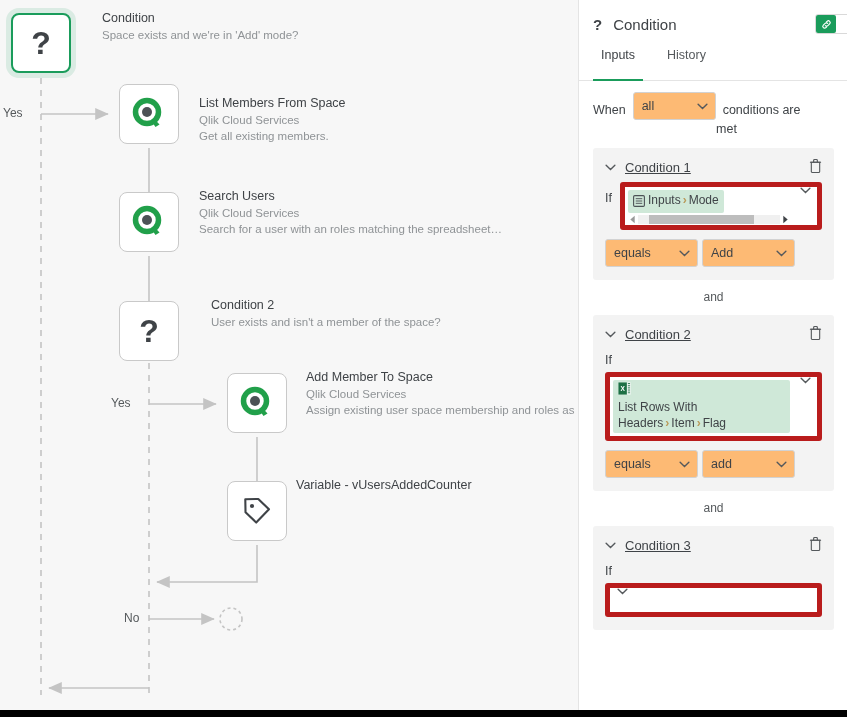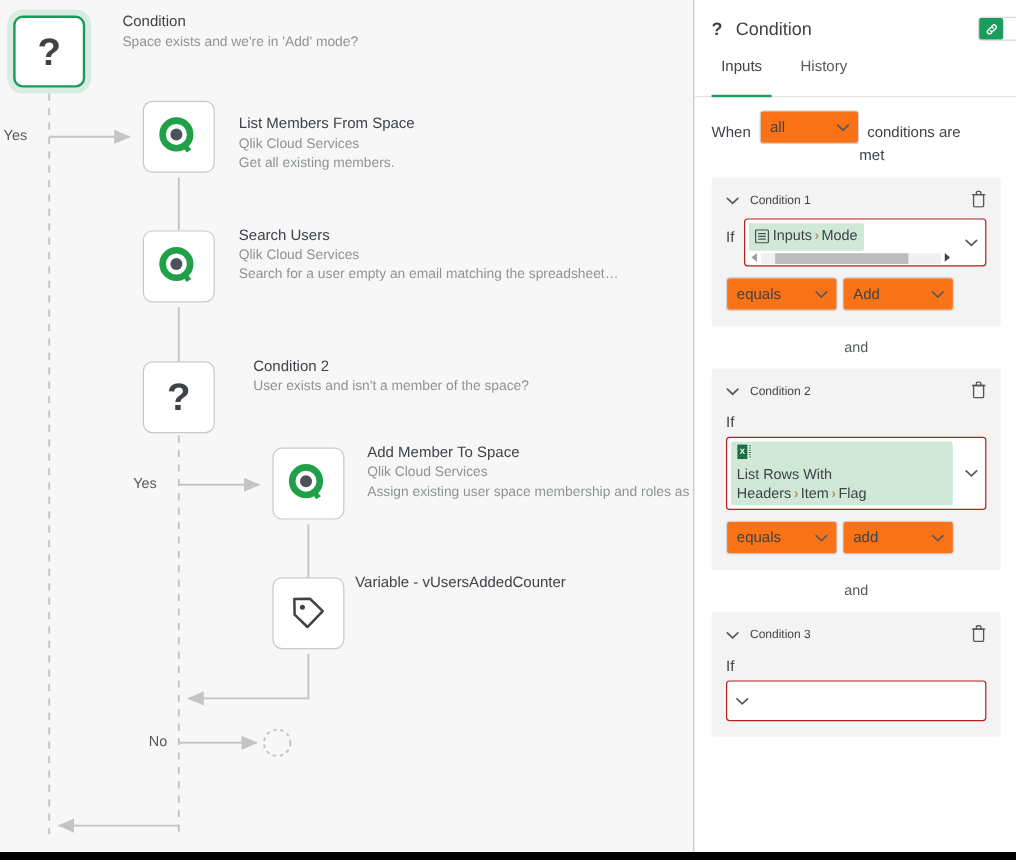--- a/index.html
+++ b/index.html
@@ -191,21 +191,21 @@
   .when-row .met-line {
     width: 100%;
     text-align: center;
     padding-left: 26px;
     box-sizing: border-box;
   }
 
   .select {
     position: relative;
     border: 1px solid #d2d2d2;
-    background: #f97316;
+    background: #fdba74;
     border-radius: 3px;
     height: 28px;
     box-sizing: border-box;
     display: flex;
     align-items: center;
     padding: 0 22px 0 8px;
     font-size: 12.5px;
     color: #3f4347;
   }
   .select .chev {
@@ -226,22 +226,23 @@
     margin-top: 9px;
   }
   .cond-head {
     display: flex;
     align-items: center;
     height: 20px;
     position: relative;
   }
   .cond-head .caret { margin-right: 9px; display: flex; }
   .cond-head .cname {
-    font-size: 10px;
-    color: #3f4347;
+    font-size: 13px;
+    color: #3f4347;
+    text-decoration: underline;
   }
   .cond-head .trash {
     position: absolute;
     right: 0;
     top: 1px;
   }
   .if-label {
     font-size: 12.5px;
     color: #3f4347;
     margin-top: 9px;
@@ -253,26 +254,26 @@
     margin-top: 5px;
   }
   .field-row.inline .if-inline {
     font-size: 12.5px;
     color: #3f4347;
     margin-right: 8px;
     padding-top: 9px;
   }
   .token-box {
     flex: 1;
-    border: 1px solid #b91c1c;
+    border: 5px solid #b91c1c;
     background: #ffffff;
     border-radius: 3px;
     box-sizing: border-box;
     display: flex;
-    align-items: center;
+    align-items: flex-start;
     min-height: 34px;
     position: relative;
   }
   .token-box .token-inner {
     flex: 1;
     padding: 0;
     min-width: 0;
   }
   .chip {
     display: inline-block;
@@ -410,21 +411,21 @@
     <div class="node" style="left:119px; top:192px;">
       <svg width="34" height="34" viewBox="0 0 34 34">
         <circle cx="15" cy="15" r="11.5" fill="none" stroke="#21a04a" stroke-width="5.5"></circle>
         <circle cx="15" cy="15" r="5" fill="#4c5256"></circle>
         <path d="M21.5 21 L27.5 27.5 L23.5 30 L19 23.5 Z" fill="#21a04a"></path>
       </svg>
     </div>
     <div class="node-label" style="left:199px; top:188px;">
       <div class="title">Search Users</div>
       <div class="subtitle">Qlik Cloud Services</div>
-      <div class="desc">Search for a user empty an email matching the spreadsheet…</div>
+      <div class="desc">Search for a user with an roles matching the spreadsheet…</div>
     </div>
 
     <div class="node" style="left:119px; top:301px;">
       <span class="qmark">?</span>
     </div>
     <div class="node-label" style="left:211px; top:297px;">
       <div class="title">Condition 2</div>
       <div class="desc">User exists and isn't a member of the space?</div>
     </div>
 

